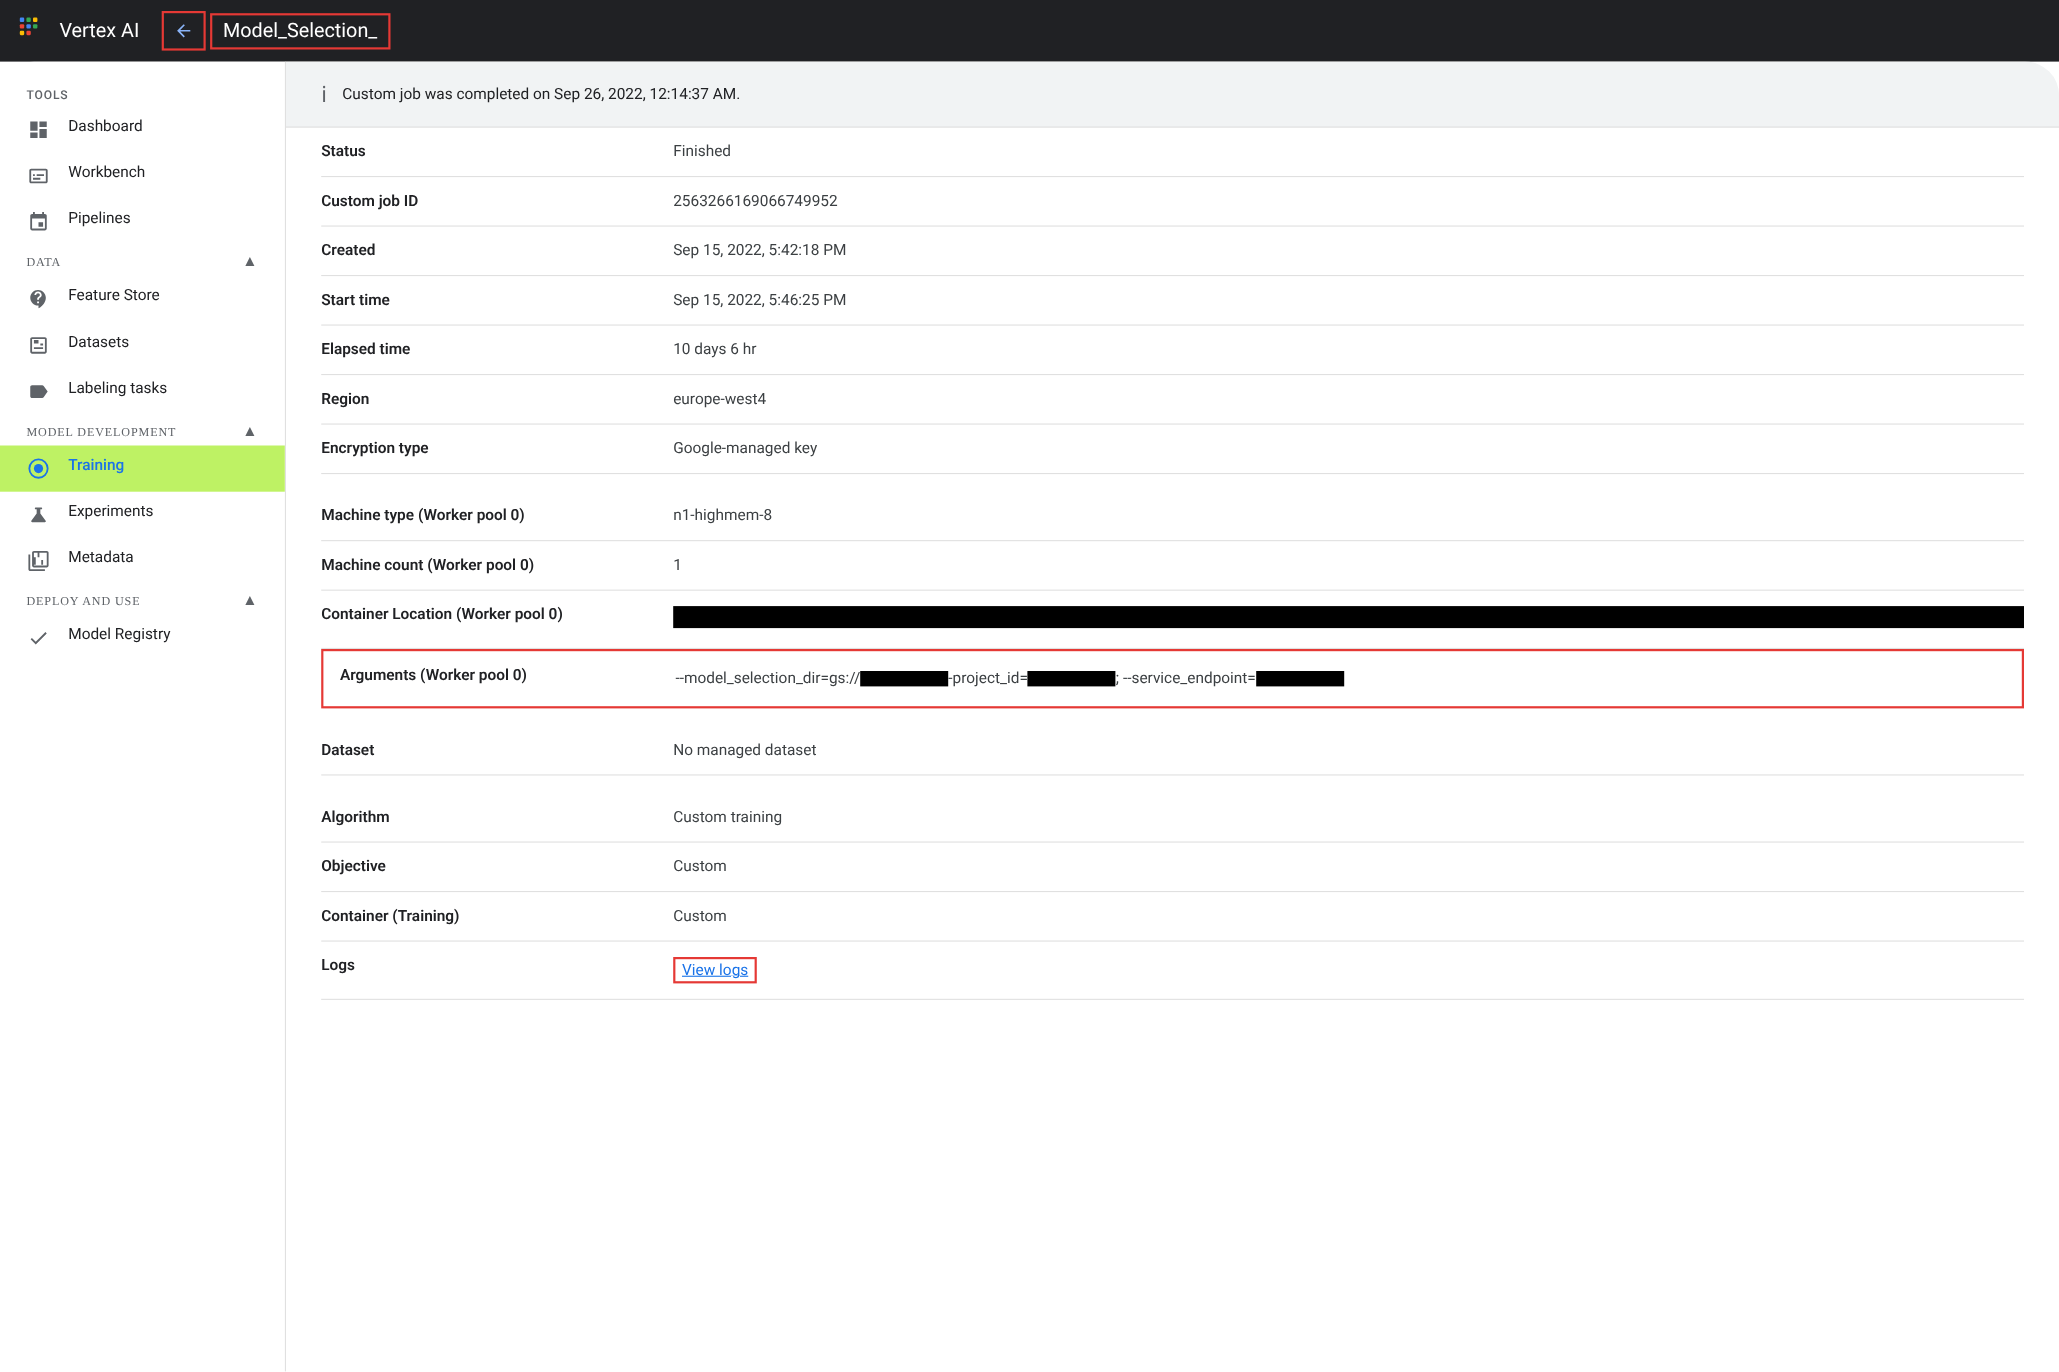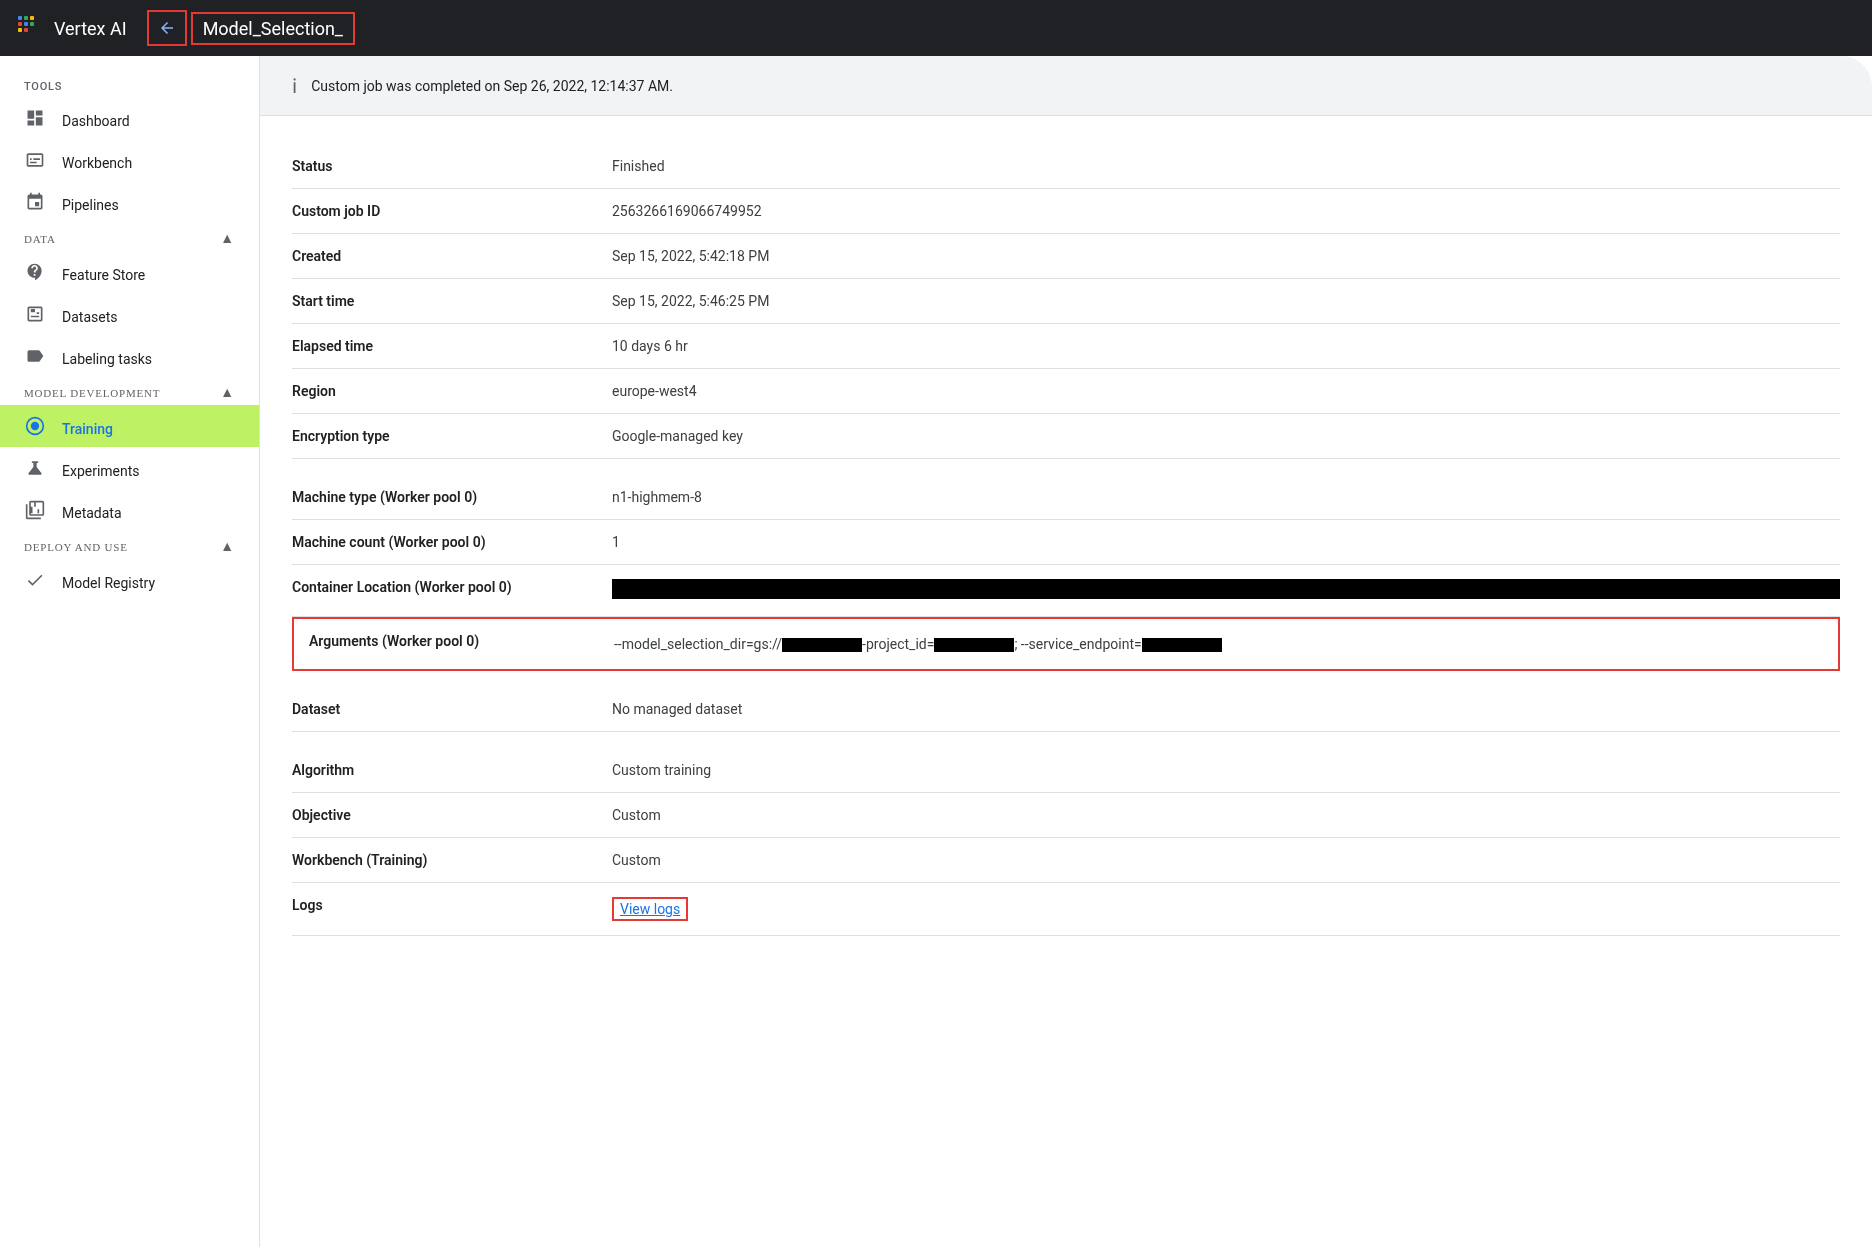--- a/index.html
+++ b/index.html
@@ -65,21 +65,21 @@
     }
     .sidebar-section-label {
       font-size: 11px;
       font-weight: 500;
       color: #5f6368;
       padding: 8px 24px 4px;
       letter-spacing: 0.8px;
     }
     .sidebar-item {
       display: flex;
-      align-items: flex-end;
+      align-items: flex-start;
       gap: 16px;
       padding: 10px 24px;
       font-size: 14px;
       color: #202124;
       cursor: pointer;
       position: relative;
     }
     .sidebar-item.active {
       background: #bef264;
       color: #1a73e8;
@@ -131,21 +131,20 @@
       color: #202124;
       border-bottom: 1px solid #e0e0e0;
     }
     .info-banner .info-icon {
       font-size: 20px;
       color: #5f6368;
     }
 
     .detail-table {
       padding: 0 32px;
-      margin-top: 28px;
     }
     .detail-row {
       display: flex;
       align-items: flex-start;
       border-bottom: 1px solid #e0e0e0;
       padding: 14px 0;
       font-size: 14px;
     }
     .detail-label {
       width: 320px;
@@ -431,21 +430,21 @@
         <div class="detail-label">Algorithm</div>
         <div class="detail-value">Custom training</div>
       </div>
 
       <div class="detail-row">
         <div class="detail-label">Objective</div>
         <div class="detail-value">Custom</div>
       </div>
 
       <div class="detail-row">
-        <div class="detail-label">Workbench (Training)</div>
+        <div class="detail-label">Container (Training)</div>
         <div class="detail-value">Custom</div>
       </div>
 
       <div class="detail-row">
         <div class="detail-label">Logs</div>
         <div class="detail-value">
           <span class="logs-link">View logs</span>
         </div>
       </div>
 

